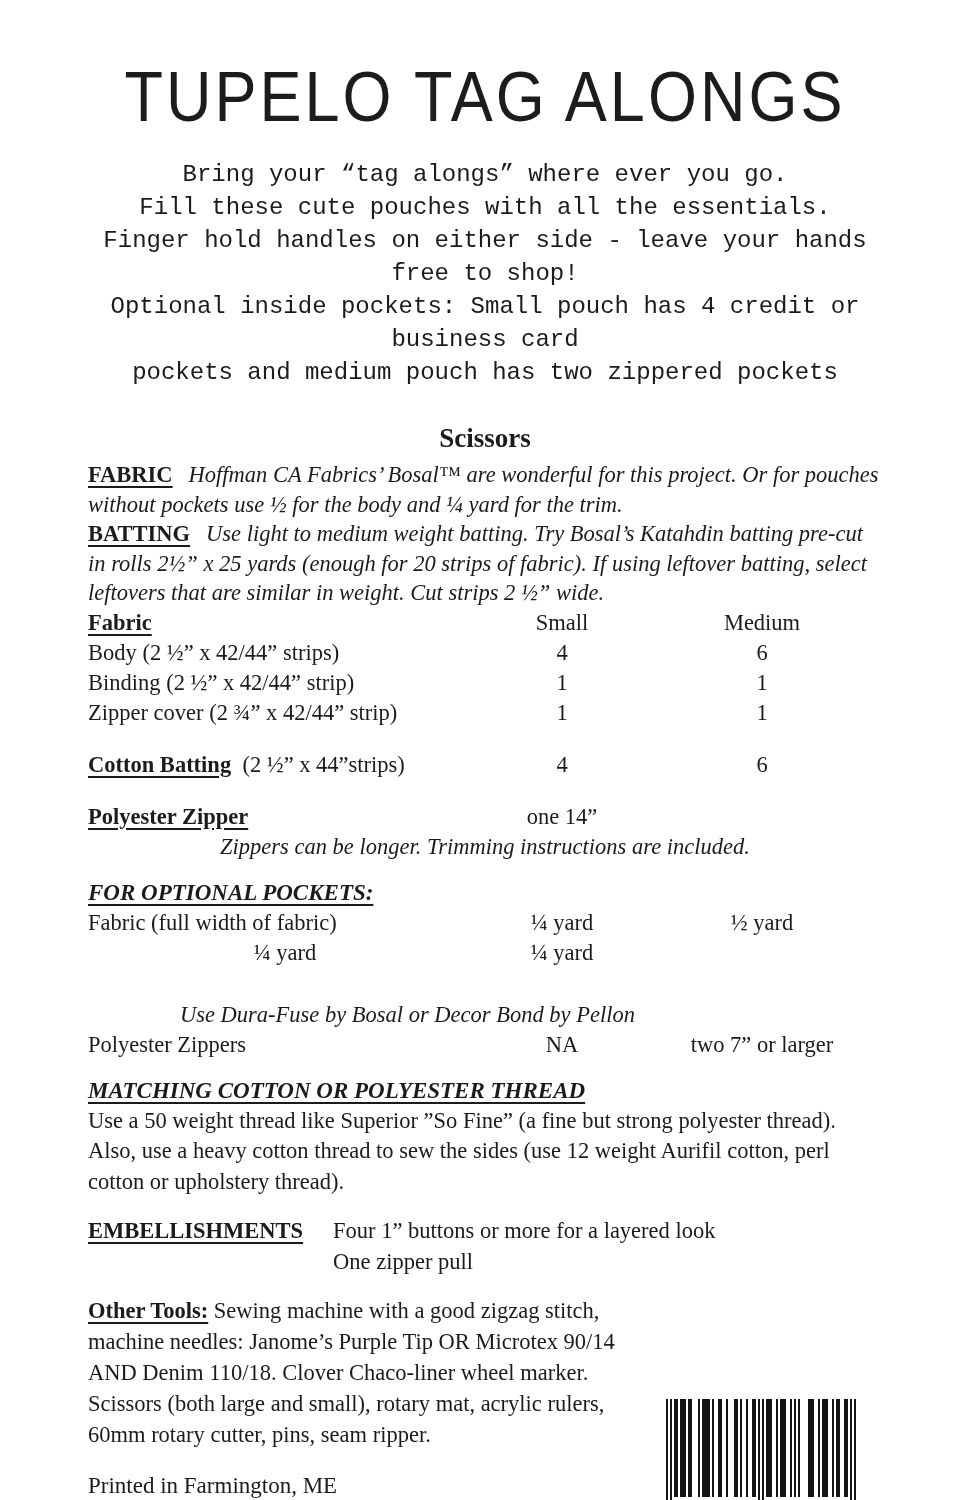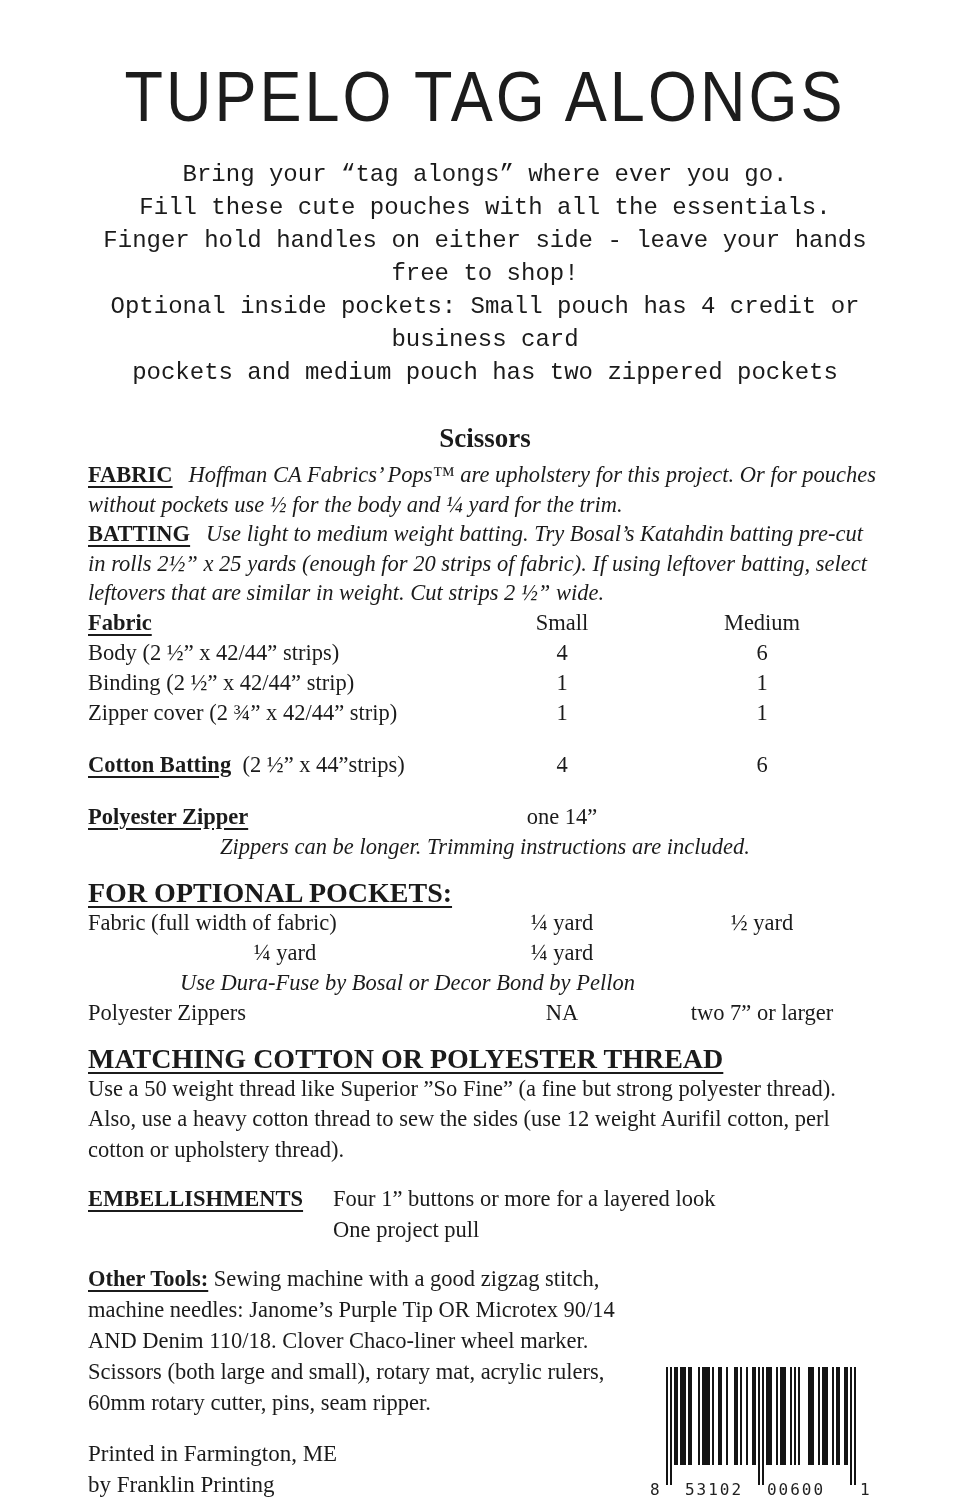--- a/index.html
+++ b/index.html
@@ -34,22 +34,22 @@
   .para{font-size:22.5px;line-height:29.5px;margin:0;}
   .lbl{font-weight:bold;text-decoration:underline;text-underline-offset:4px;margin-right:16px;}
   .it{font-style:italic;}
   
   .grid-row{display:grid;grid-template-columns:1fr 160px 240px;font-size:22.5px;line-height:30px;}
   .col-c{text-align:center;}
   .bu{font-weight:bold;text-decoration:underline;text-underline-offset:4px;}
   .gap-sm{height:22px;}
   .gap-xs{height:16px;}
   .note-center{text-align:center;font-style:italic;font-size:22.5px;line-height:30px;}
-  .note-indent{margin-left:92px;font-style:italic;font-size:22.5px;line-height:30px;}
-  .sec-h{font-size:28px;font-weight:bold;text-decoration:underline;text-underline-offset:4px;line-height:30px;margin:0;}
+  .note-indent{margin-left:92px;font-style:italic;font-size:22.5px;line-height:30px;margin-top:32px;}
+  .sec-h{font-size:23px;font-weight:bold;text-decoration:underline;text-underline-offset:4px;line-height:30px;margin:0;font-style:italic;}
   
   .emb{display:flex;align-items:flex-start;margin-top:18px;font-size:22.5px;line-height:31px;}
   .emb-label{flex:0 0 auto;margin-right:30px;}
   
   .tools{margin-top:18px;font-size:22.5px;line-height:31px;}
   .barcode-wrap{
     float:right;
     width:232px;height:142px;
     margin-top:104px;
     position:relative;
@@ -78,21 +78,21 @@
   <div class="intro">
     <div>Bring your “tag alongs” where ever you go.</div>
     <div>Fill these cute pouches with all the essentials.</div>
     <div>Finger hold handles on either side - leave your hands free to shop!</div>
     <div>Optional inside pockets: Small pouch has 4 credit or business card</div>
     <div>pockets and medium pouch has two zippered pockets</div>
   </div>
 
   <h2 class="materials-heading">Scissors</h2>
 
-  <p class="para"><span class="lbl">FABRIC</span><span class="it">Hoffman CA Fabrics’ Pops™ are upholstery for this project. Or for pouches without pockets use ½ for the body and ¼ yard for the trim.</span></p>
+  <p class="para"><span class="lbl">FABRIC</span><span class="it">Hoffman CA Fabrics’ Bosal™ are wonderful for this project. Or for pouches without pockets use ½ for the body and ¼ yard for the trim.</span></p>
 
   <p class="para"><span class="lbl">BATTING</span><span class="it">Use light to medium weight batting. Try Bosal’s Katahdin batting pre-cut in rolls 2½” x 25 yards (enough for 20 strips of fabric). If using leftover batting, select leftovers that are similar in weight. Cut strips 2 ½” wide.</span></p>
 
   <div>
     <div class="grid-row">
       <div class="bu">Fabric</div>
       <div class="col-c">Small</div>
       <div class="col-c">Medium</div>
     </div>
     <div class="grid-row">
@@ -147,21 +147,21 @@
 
   <div class="gap-xs"></div>
 
   <h3 class="sec-h">MATCHING COTTON OR POLYESTER THREAD</h3>
   <p class="para" style="line-height:30.5px">Use a 50 weight thread like Superior ”So Fine” (a fine but strong polyester thread). Also, use a heavy cotton thread to sew the sides (use 12 weight Aurifil cotton, perl cotton or upholstery thread).</p>
 
   <div class="emb">
     <div class="emb-label bu">EMBELLISHMENTS</div>
     <div>
       <div>Four 1” buttons or more for a layered look</div>
-      <div>One project pull</div>
+      <div>One zipper pull</div>
     </div>
   </div>
 
   <div class="tools">
     <div class="barcode-wrap">
       <div class="bars">
           <div class="bar" style="left:0px;height:118px"></div>
           <div class="bar" style="left:4px;height:118px"></div>
           <div class="bar" style="left:8px;height:98px"></div>
           <div class="bar" style="left:10px;height:98px"></div>

